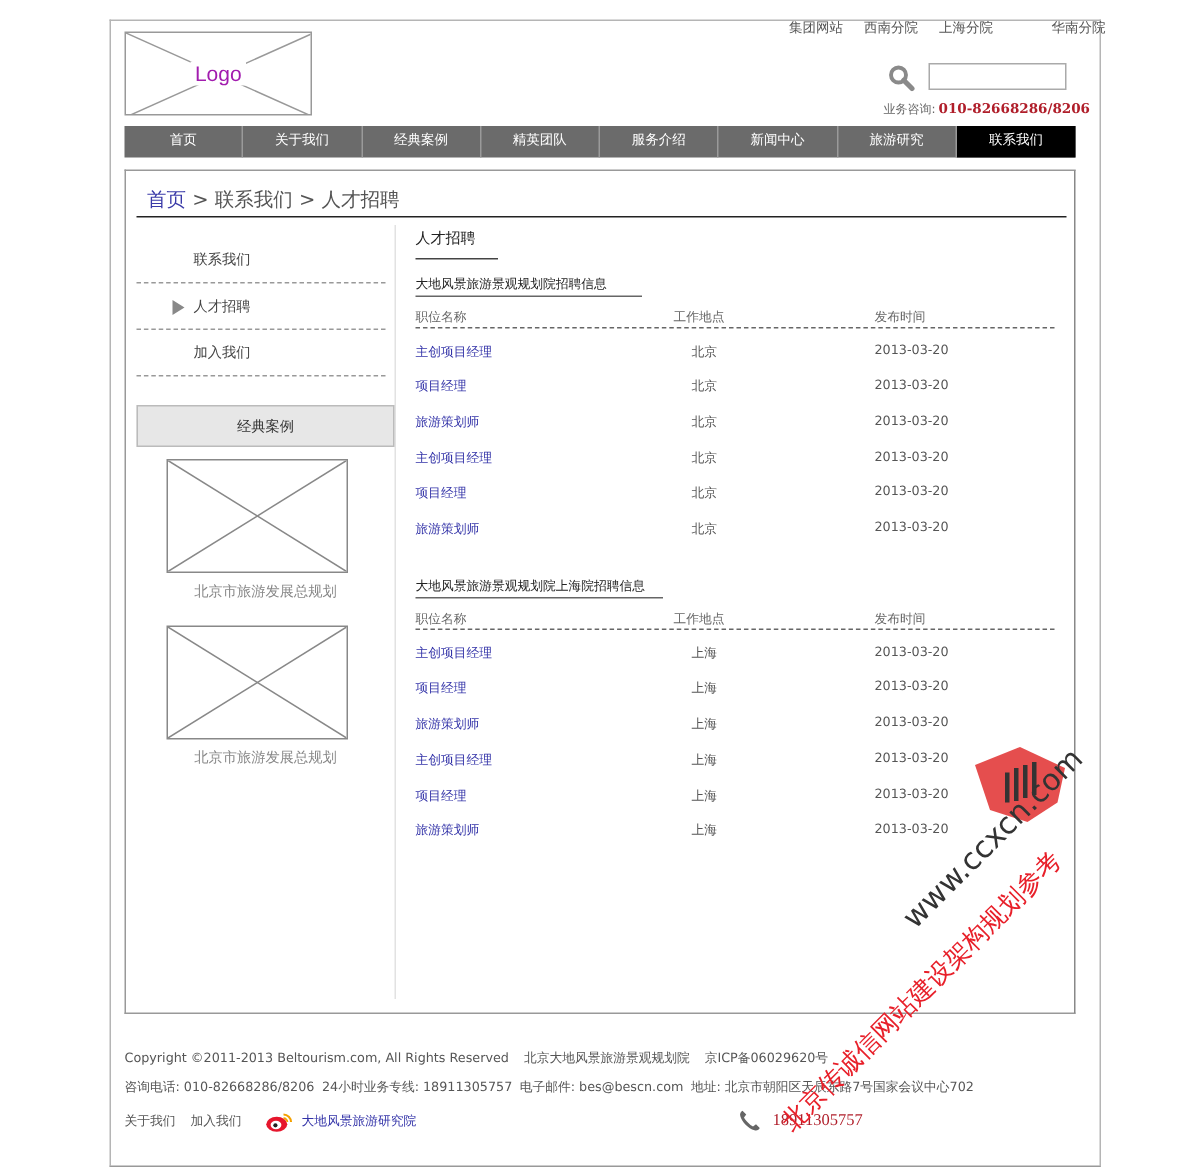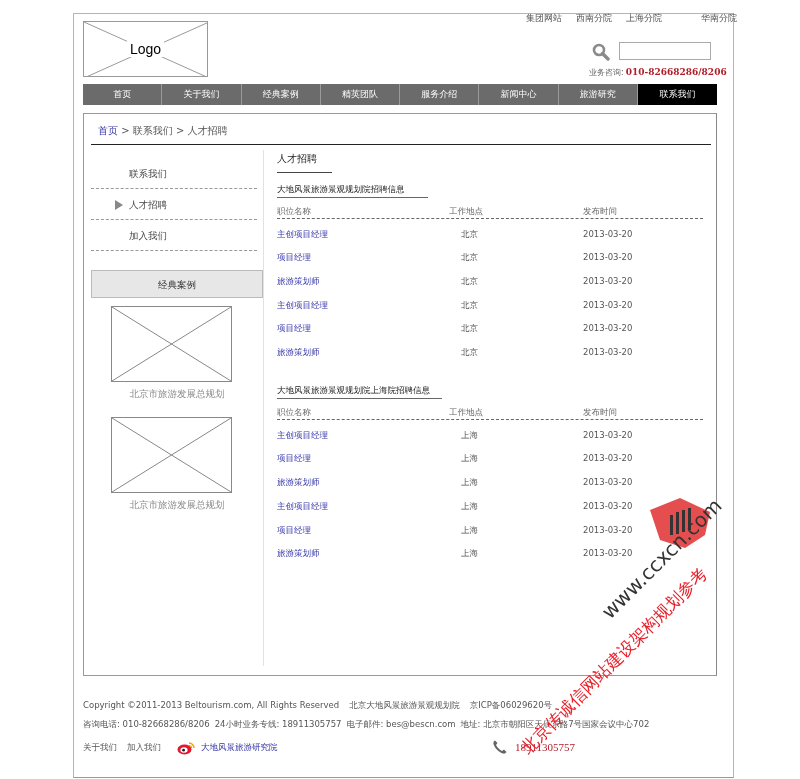--- a/index.html
+++ b/index.html
@@ -9,38 +9,38 @@
   .page { position: absolute; left: 73px; top: 13px; width: 661px; height: 765px; border: 1px solid #b5b5b5; border-bottom: 1px solid #999; }
 
   
   .toplinks { position: absolute; top: 12px; left: 526px; display: flex; gap: 0; }
   .toplinks span { font-size: 9px; color: #555; margin-right: 14px; }
   .toplinks span:last-child { margin-right: 0; margin-left: 25px; }
 
   
   .logo { position: absolute; left: 83px; top: 21px; width: 125px; height: 56px; border: 1px solid #999; background: #fff; overflow: hidden; }
   .logo svg { position: absolute; left: 0; top: 0; }
-  .logo-text { position: absolute; left: 0; right: 0; top: 19px; text-align: center; font-family: "Liberation Sans", sans-serif; font-size: 14px; color: #000000; background: transparent; }
+  .logo-text { position: absolute; left: 0; right: 0; top: 19px; text-align: center; font-family: "Liberation Sans", sans-serif; font-size: 14px; color: #a21caf; background: transparent; }
   .logo-text span { background: #fff; padding: 0 3px; }
 
   
   .search-icon { position: absolute; left: 592px; top: 43px; width: 18px; height: 18px; }
   .search-input { position: absolute; left: 619px; top: 42px; width: 92px; height: 18px; border: 1px solid #aaa; background: #fff; font-size: 9px; padding: 0 3px; outline: none; }
   .hotline { position: absolute; left: 579px; top: 67px; font-size: 8px; color: #666; white-space: nowrap; margin-left: 10px; }
   .hotline .num { color: #b01e2a; font-family: "DejaVu Serif", serif; font-weight: bold; font-size: 9px; margin-left: 2px; }
 
   
   .nav { position: absolute; left: 83px; top: 84px; width: 634px; height: 21px; display: flex; background: #6b6b6b; }
   .nav-item { width: 79.25px; height: 21px; line-height: 21px; text-align: center; color: #fff; font-size: 9px; border-right: 1px solid #9a9a9a; cursor: pointer; }
   .nav-item:last-child { border-right: none; }
   .nav-item.active { background: #000; }
 
   
   .inner { position: absolute; left: 83px; top: 113px; width: 634px; height: 563px; border: 1px solid #999; border-right: 1px solid #888; }
-  .breadcrumb { position: absolute; left: 98px; top: 124px; font-size: 10px; color: #555; }
+  .breadcrumb { position: absolute; left: 98px; top: 124px; font-size: 13px; color: #555; }
   .breadcrumb .home { color: #3a3aa8; cursor: pointer; }
   .breadcrumb-line { position: absolute; left: 91px; top: 144px; width: 620px; height: 1px; background: #222; }
 
   
   .vdivider { position: absolute; left: 263px; top: 150px; width: 1px; height: 516px; background: #e2e2e2; }
   .side-item { position: absolute; left: 91px; width: 166px; height: 31px; line-height: 31px; font-size: 9.5px; color: #444; cursor: pointer; border-bottom: 1px dashed #999; }
   .side-item .lbl { position: absolute; left: 38px; }
   .side-item .arrow { position: absolute; left: 24px; top: 11px; width: 0; height: 0; border-top: 5px solid transparent; border-bottom: 5px solid transparent; border-left: 8px solid #888; }
   .cases-head { position: absolute; left: 91px; top: 270px; width: 172px; height: 28px; background: #e7e7e7; border: 1px solid #bbb; text-align: center; line-height: 27px; font-size: 9.5px; color: #333; }
   .case-img { position: absolute; left: 111px; width: 121px; height: 76px; border: 1px solid #888; background: #fff; cursor: pointer; }

